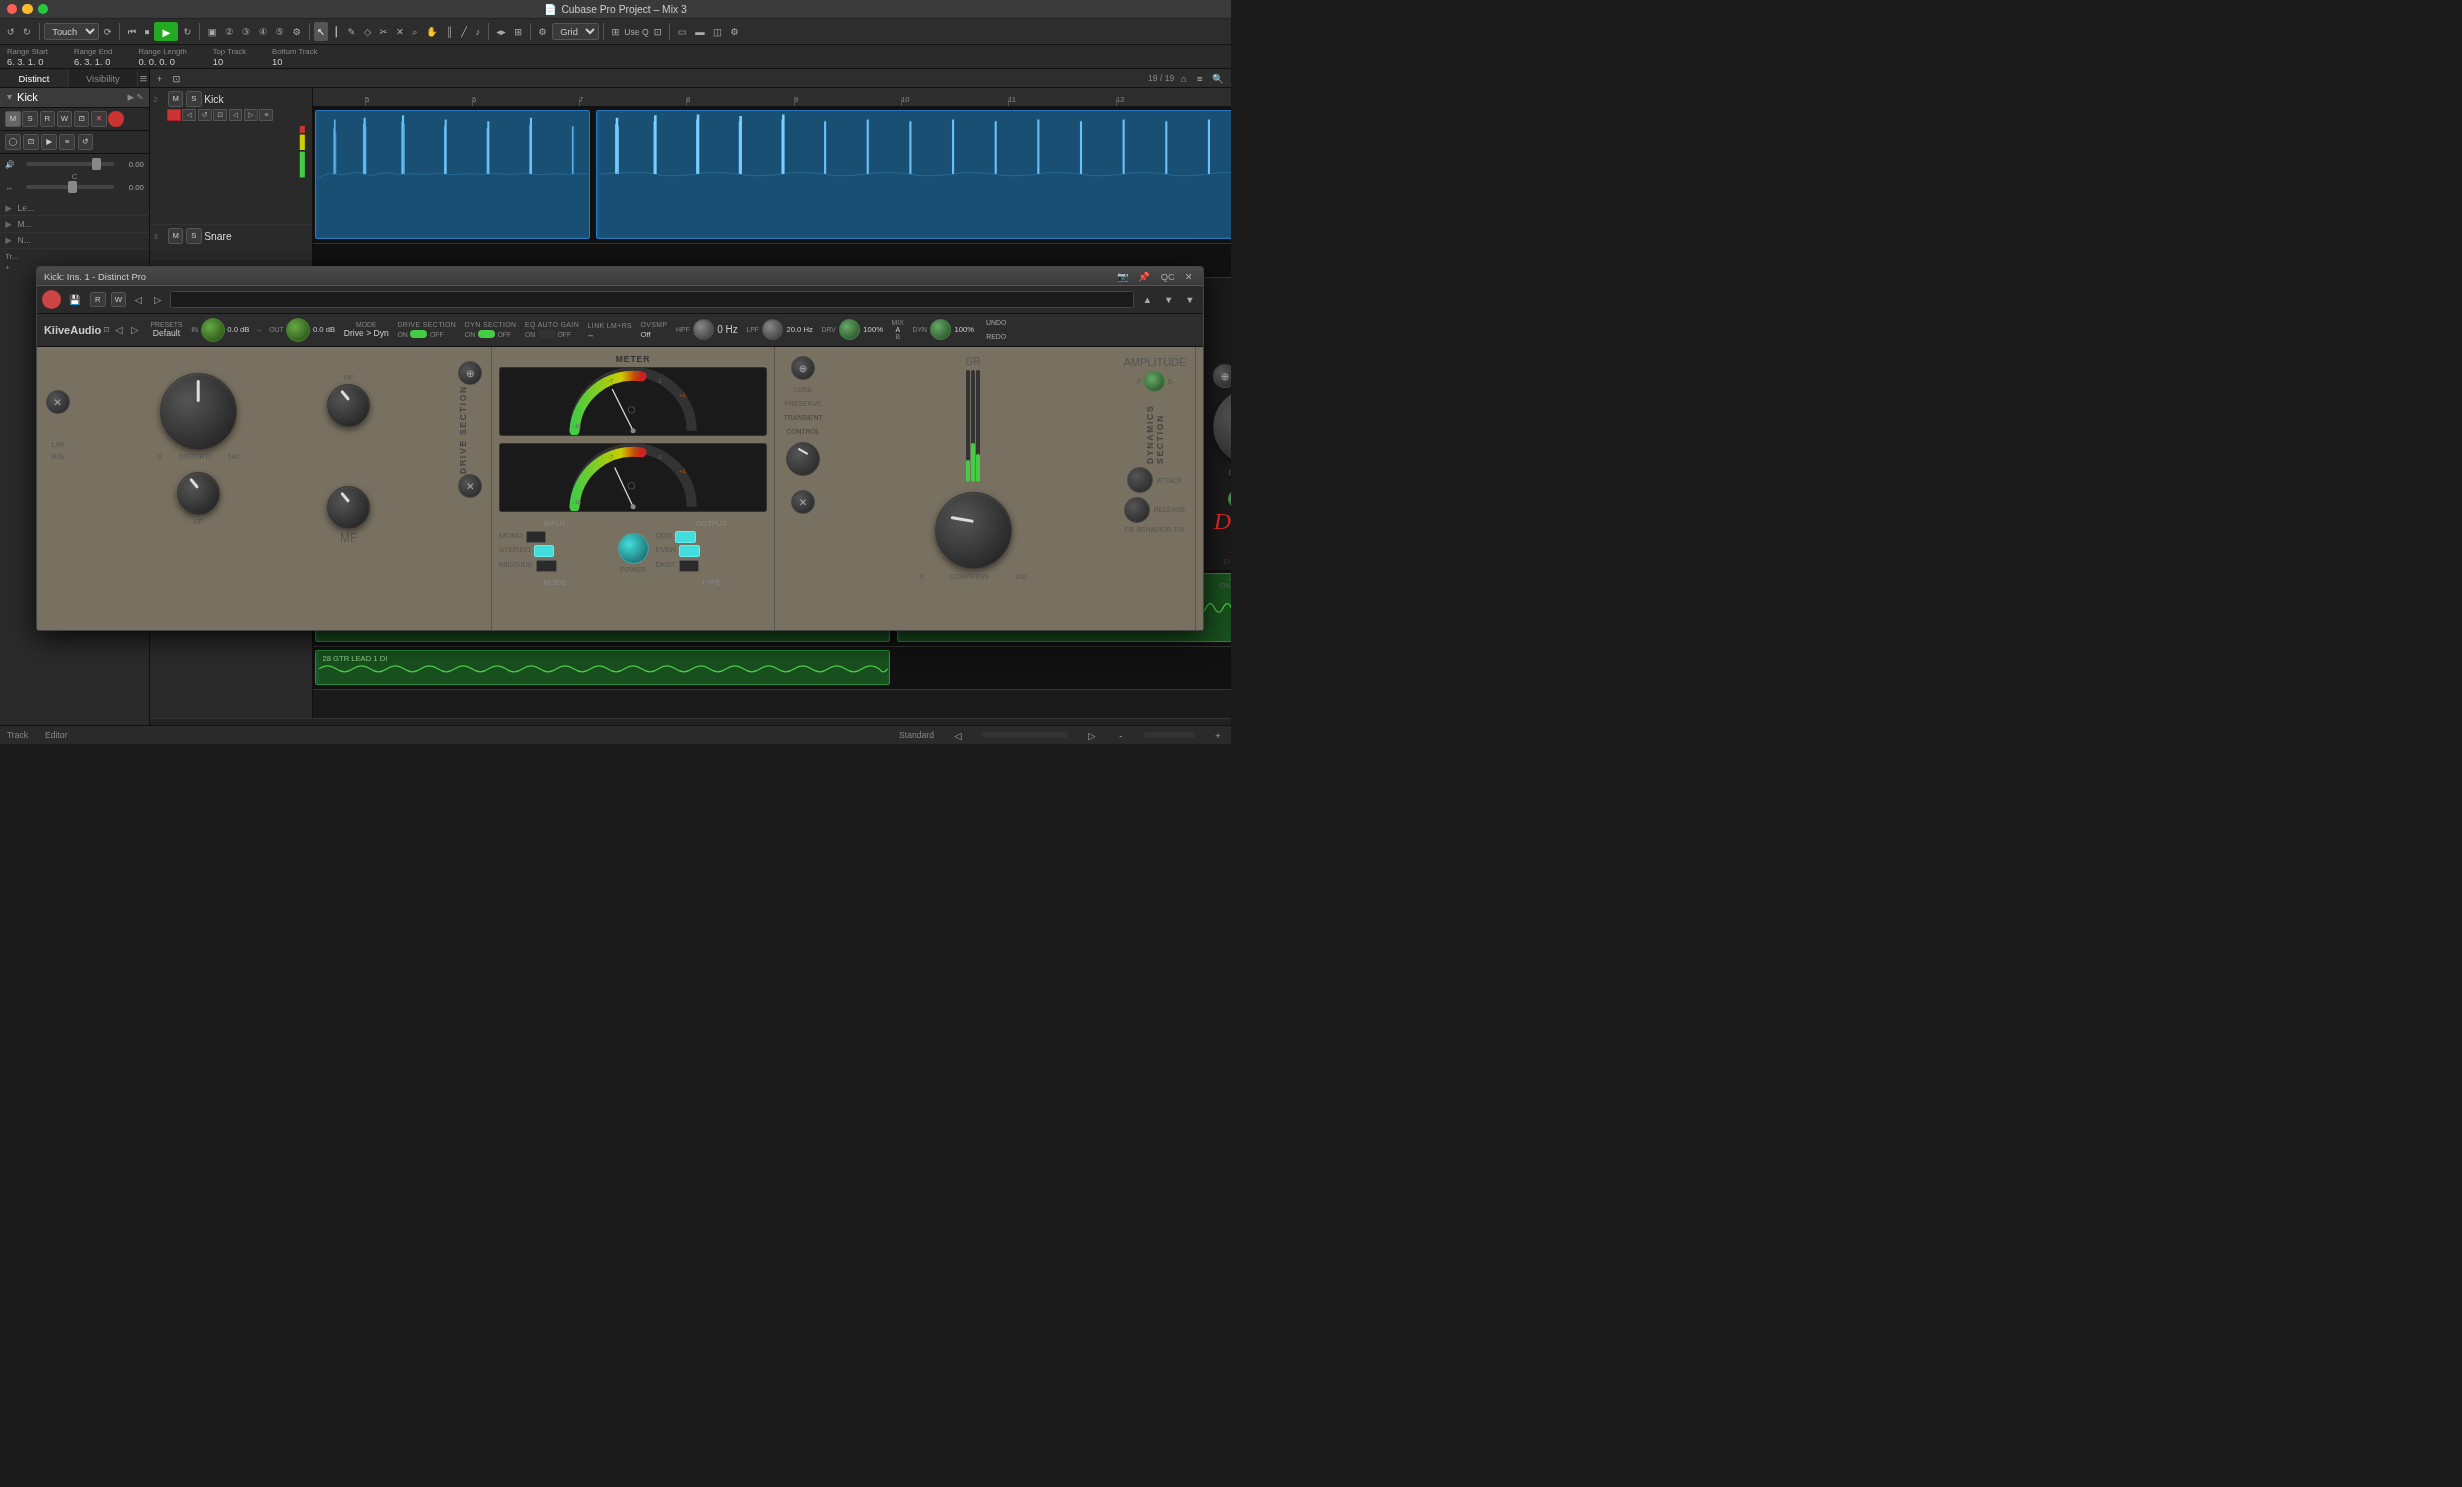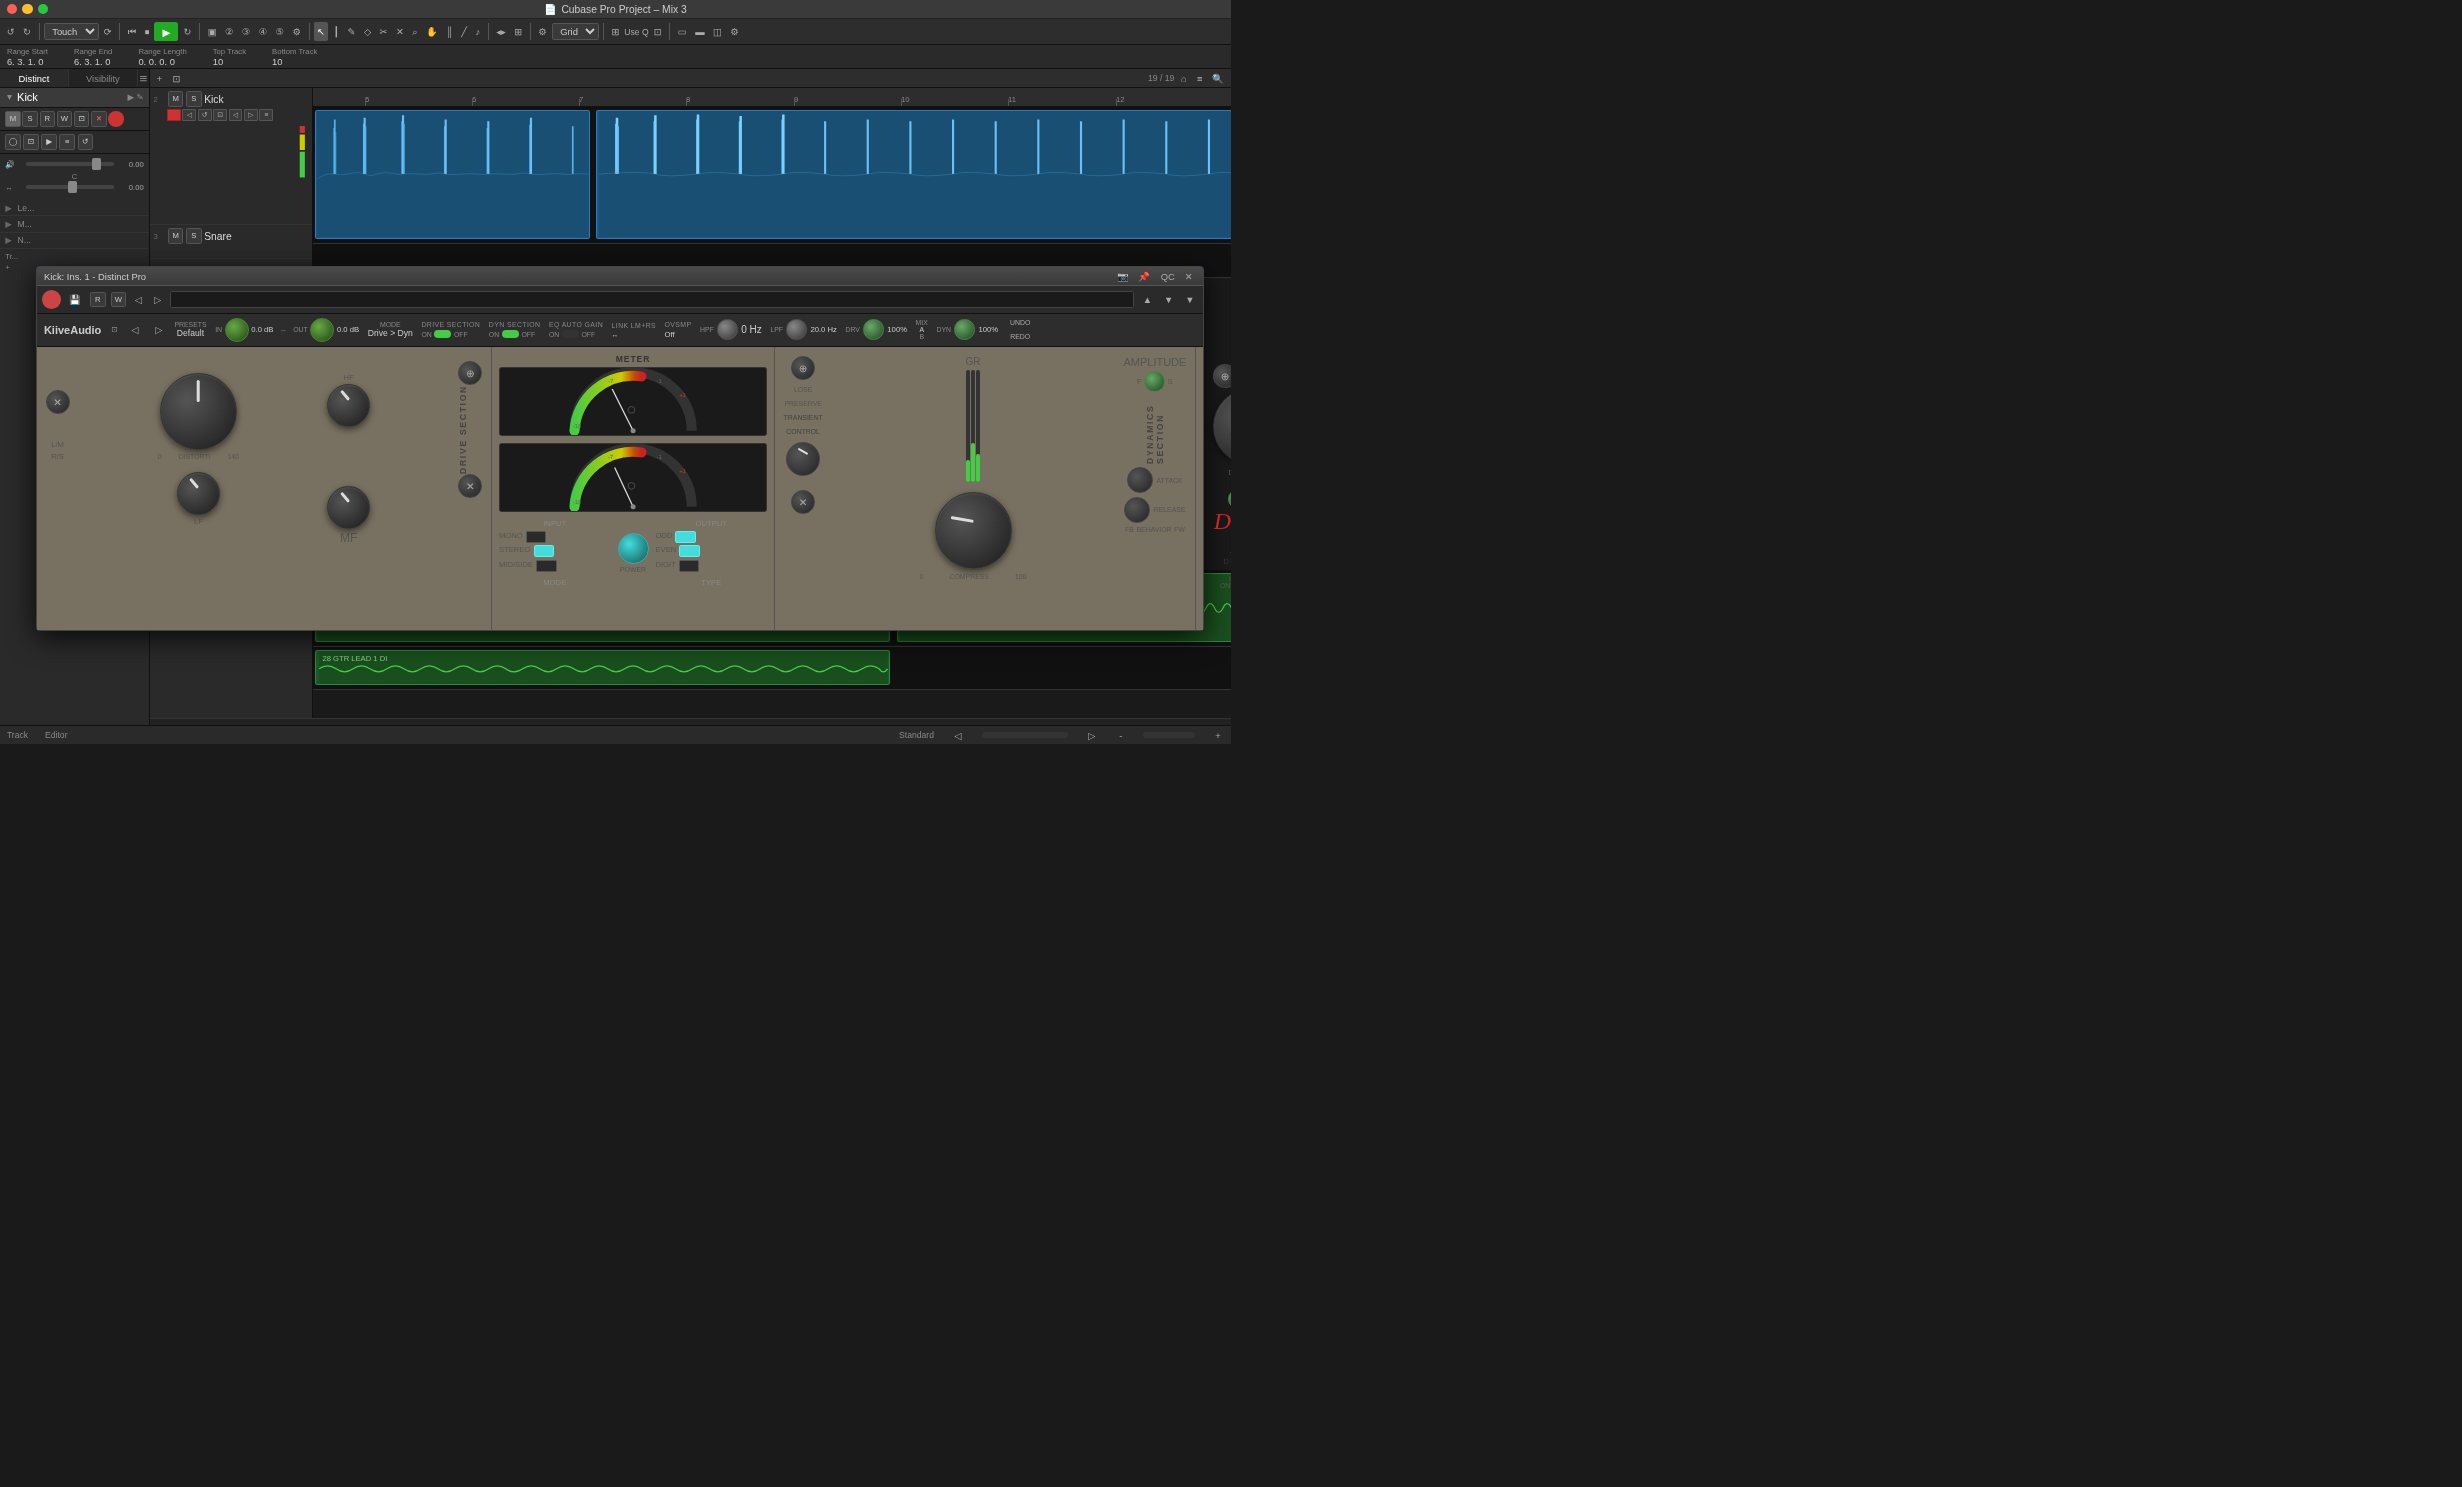--- a/index.html
+++ b/index.html
@@ -939,21 +939,21 @@
     <button class="toolbar-btn">◁</button>
     <button class="toolbar-btn">▷</button>
     <div style="flex:1;background:#1a1a1a;height:17px;border:0.9px solid #444;border-radius:1.7px;padding:1.7px 5.2px;font-size:8.6px;color:#888;display:flex;align-items:center;"></div>
     <button class="toolbar-btn">▲</button>
     <button class="toolbar-btn">▼</button>
     <button class="toolbar-btn">▼</button>
   </div>
 
   <div class="plugin-mode-bar">
 
-    <div style="display:flex;align-items:center;gap:10px;">
+    <div style="display:flex;align-items:center;gap:2px;">
       <span style="font-size:11px;font-weight:bold;color:#ccc;">KiiveAudio</span>
       <span style="font-size:7.7px;color:#888;">⊡</span>
       <button class="toolbar-btn">◁</button>
       <button class="toolbar-btn">▷</button>
     </div>
 
     <div style="display:flex;flex-direction:column;align-items:center;">
       <span style="font-size:6.9px;color:#888;">PRESETS</span>
       <span style="font-size:8.6px;color:#ccc;">Default</span>
     </div>

